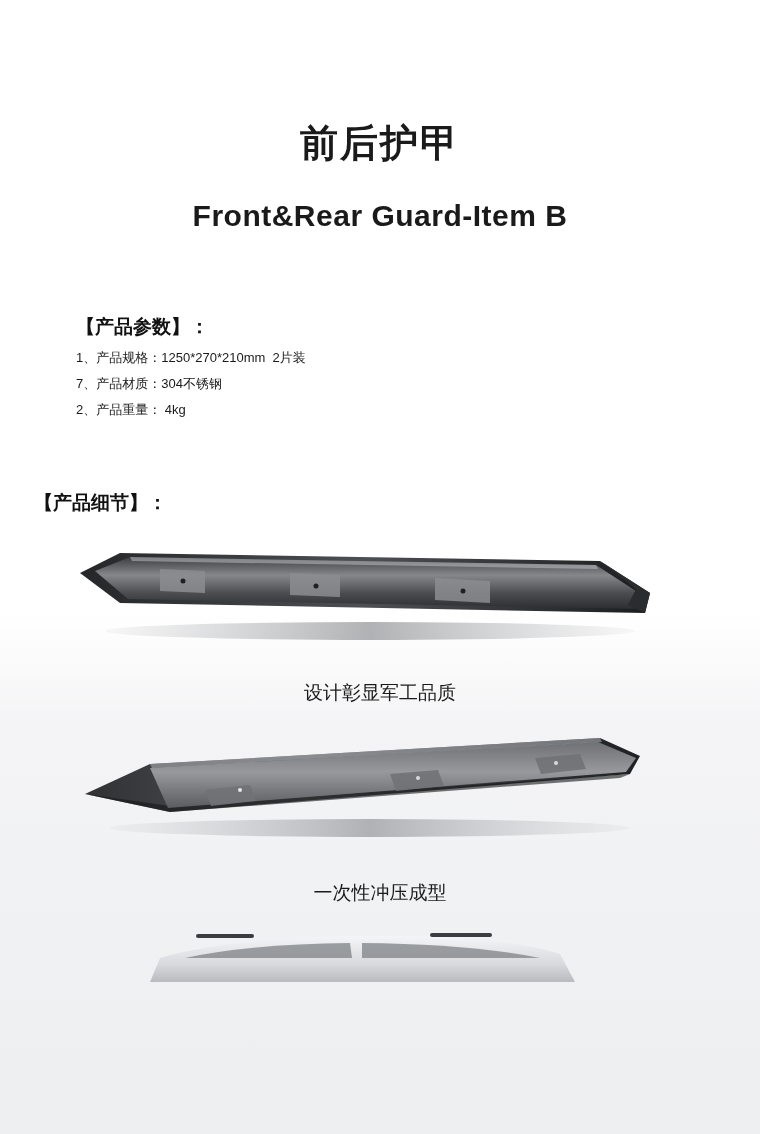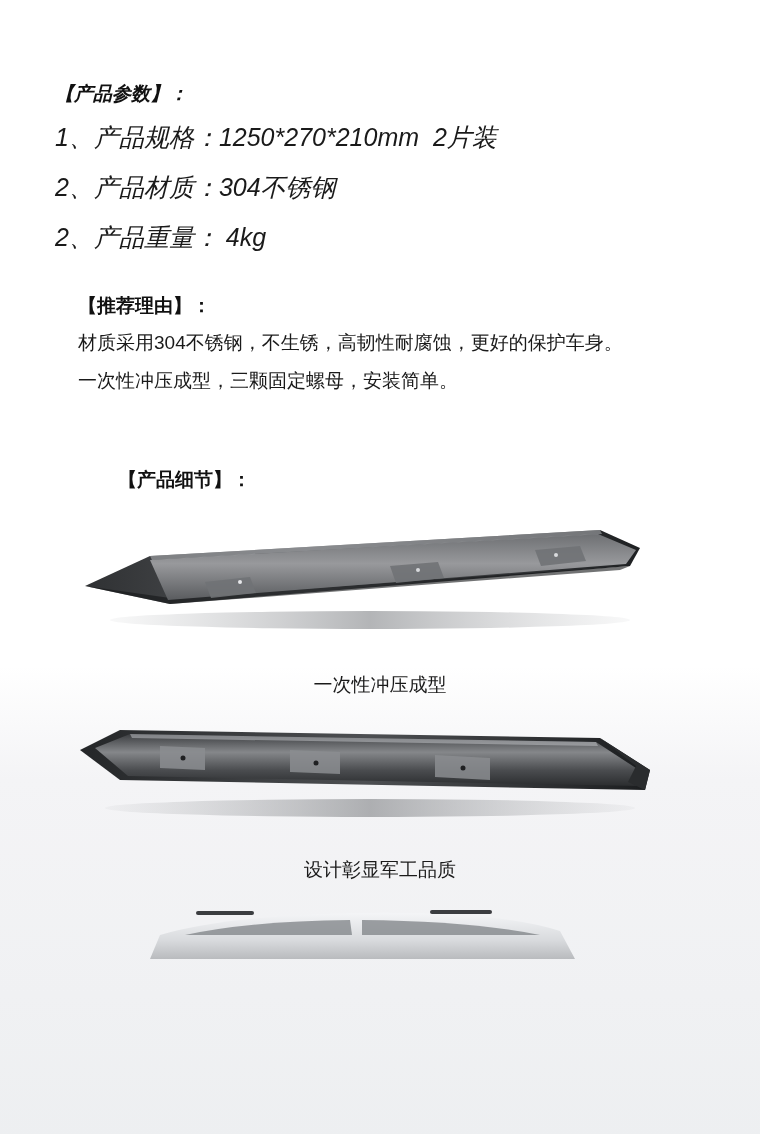--- a/index.html
+++ b/index.html
@@ -37,52 +37,50 @@
     font-size: 30px;
     font-weight: 700;
     color: #1a1a1a;
     margin-top: 32px;
     letter-spacing: 0.5px;
   }
 
   
   .spec-block {
     margin-top: 76px;
-    padding-left: 55px;
+    padding-left: 76px;
     padding-right: 40px;
-    font-style: italic;
   }
   .block-heading {
     font-size: 19px;
     font-weight: 700;
     color: #111111;
     line-height: 1.9;
   }
   .spec-line {
-    font-size: 25px;
+    font-size: 13px;
     color: #1a1a1a;
     line-height: 2.0;
     white-space: pre;
   }
 
   .reason-block {
     margin-top: 26px;
     padding-left: 78px;
     padding-right: 40px;
   }
   .reason-line {
     font-size: 19px;
     color: #1a1a1a;
     line-height: 2.0;
   }
 
   .detail-block {
     margin-top: 62px;
-    padding-left: 92px;
-    margin-left: 26px;
+    padding-left: 34px;
   }
 
   
   .figure {
     width: 100%;
     text-align: center;
     margin-top: 10px;
   }
   .figure-caption {
     font-size: 19px;
@@ -106,37 +104,69 @@
     height: 58px;
     display: block;
     overflow: hidden;
   }
 </style>
 </head>
 <body>
 
 <div class="page">
 
+  <h1 class="title-cn">前后护甲</h1>
+  <h2 class="title-en">Front&amp;Rear Guard-Item B</h2>
 
   <section class="spec-block">
     <div class="block-heading">【产品参数】：</div>
     <div class="spec-line">1、产品规格：1250*270*210mm  2片装</div>
-    <div class="spec-line">2、产品材质：304不锈钢</div>
+    <div class="spec-line">7、产品材质：304不锈钢</div>
     <div class="spec-line">2、产品重量： 4kg</div>
   </section>
 
-  <section class="reason-block">
-    <div class="block-heading">【推荐理由】：</div>
-    <div class="reason-line">材质采用304不锈钢，不生锈，高韧性耐腐蚀，更好的保护车身。</div>
-    <div class="reason-line">一次性冲压成型，三颗固定螺母，安装简单。</div>
-  </section>
 
   <section class="detail-block">
     <div class="block-heading">【产品细节】：</div>
   </section>
+
+  <div class="figure">
+    <svg class="guard-svg-wrap2" viewBox="0 0 760 135">
+      <defs>
+        <linearGradient id="g2" x1="0" y1="0" x2="0" y2="1">
+          <stop offset="0%" stop-color="#3b3d40"></stop>
+          <stop offset="35%" stop-color="#85878a"></stop>
+          <stop offset="70%" stop-color="#4a4c4f"></stop>
+          <stop offset="100%" stop-color="#2b2d2f"></stop>
+        </linearGradient>
+        <linearGradient id="g2top" x1="0" y1="0" x2="1" y2="0">
+          <stop offset="0%" stop-color="#242628"></stop>
+          <stop offset="50%" stop-color="#4d4f52"></stop>
+          <stop offset="100%" stop-color="#1b1d1f"></stop>
+        </linearGradient>
+        <linearGradient id="shadow2" x1="0" y1="0" x2="1" y2="0">
+          <stop offset="0%" stop-color="#a9abae" stop-opacity="0.08"></stop>
+          <stop offset="50%" stop-color="#8f9194" stop-opacity="0.7"></stop>
+          <stop offset="100%" stop-color="#a9abae" stop-opacity="0.08"></stop>
+        </linearGradient>
+      </defs>
+      <ellipse cx="370" cy="100" rx="265" ry="9" fill="url(#shadow2)"></ellipse>
+      <path d="M80 42 L120 22 L600 30 L650 62 L645 82 L120 72 Z" fill="url(#g2top)"></path>
+      <path d="M95 40 L130 26 L596 34 L642 64 L638 78 L128 68 Z" fill="url(#g2)"></path>
+      <path d="M160 38 L205 40 L205 62 L160 60 Z" fill="#8b8d90" opacity="0.85"></path>
+      <path d="M290 42 L340 44 L340 66 L290 64 Z" fill="#8b8d90" opacity="0.85"></path>
+      <path d="M435 47 L490 50 L490 72 L435 69 Z" fill="#8b8d90" opacity="0.85"></path>
+      <circle cx="183" cy="50" r="2.5" fill="#1f2022"></circle>
+      <circle cx="316" cy="55" r="2.5" fill="#1f2022"></circle>
+      <circle cx="463" cy="60" r="2.5" fill="#1f2022"></circle>
+      <path d="M130 26 L596 34 L598 38 L132 30 Z" fill="#c6c8cb" opacity="0.5"></path>
+      <path d="M600 30 L650 62 L645 82 L628 74 L636 58 Z" fill="#2a2c2e"></path>
+    </svg>
+    <div class="figure-caption">设计彰显军工品质</div>
+  </div>
 
   <div class="figure">
     <svg class="guard-svg-wrap" viewBox="0 0 760 150">
       <defs>
         <linearGradient id="g1" x1="0" y1="0" x2="0" y2="1">
           <stop offset="0%" stop-color="#6e7073"></stop>
           <stop offset="45%" stop-color="#98999c"></stop>
           <stop offset="100%" stop-color="#5a5c5f"></stop>
         </linearGradient>
         <linearGradient id="g1top" x1="0" y1="0" x2="1" y2="0">
@@ -158,55 +188,20 @@
       <path d="M390 58 L438 54 L444 70 L396 75 Z" fill="#707276" opacity="0.9"></path>
       <path d="M535 42 L580 38 L586 53 L541 58 Z" fill="#707276" opacity="0.9"></path>
       <circle cx="240" cy="74" r="2" fill="#e7e8ea"></circle>
       <circle cx="418" cy="62" r="2" fill="#d9dadd"></circle>
       <circle cx="556" cy="47" r="2" fill="#d9dadd"></circle>
       <path d="M150 48 L600 22 L602 26 L152 52 Z" fill="#b6b8bb" opacity="0.55"></path>
     </svg>
     <div class="figure-caption">一次性冲压成型</div>
   </div>
 
-  <div class="figure">
-    <svg class="guard-svg-wrap2" viewBox="0 0 760 135">
-      <defs>
-        <linearGradient id="g2" x1="0" y1="0" x2="0" y2="1">
-          <stop offset="0%" stop-color="#3b3d40"></stop>
-          <stop offset="35%" stop-color="#85878a"></stop>
-          <stop offset="70%" stop-color="#4a4c4f"></stop>
-          <stop offset="100%" stop-color="#2b2d2f"></stop>
-        </linearGradient>
-        <linearGradient id="g2top" x1="0" y1="0" x2="1" y2="0">
-          <stop offset="0%" stop-color="#242628"></stop>
-          <stop offset="50%" stop-color="#4d4f52"></stop>
-          <stop offset="100%" stop-color="#1b1d1f"></stop>
-        </linearGradient>
-        <linearGradient id="shadow2" x1="0" y1="0" x2="1" y2="0">
-          <stop offset="0%" stop-color="#a9abae" stop-opacity="0.08"></stop>
-          <stop offset="50%" stop-color="#8f9194" stop-opacity="0.7"></stop>
-          <stop offset="100%" stop-color="#a9abae" stop-opacity="0.08"></stop>
-        </linearGradient>
-      </defs>
-      <ellipse cx="370" cy="100" rx="265" ry="9" fill="url(#shadow2)"></ellipse>
-      <path d="M80 42 L120 22 L600 30 L650 62 L645 82 L120 72 Z" fill="url(#g2top)"></path>
-      <path d="M95 40 L130 26 L596 34 L642 64 L638 78 L128 68 Z" fill="url(#g2)"></path>
-      <path d="M160 38 L205 40 L205 62 L160 60 Z" fill="#8b8d90" opacity="0.85"></path>
-      <path d="M290 42 L340 44 L340 66 L290 64 Z" fill="#8b8d90" opacity="0.85"></path>
-      <path d="M435 47 L490 50 L490 72 L435 69 Z" fill="#8b8d90" opacity="0.85"></path>
-      <circle cx="183" cy="50" r="2.5" fill="#1f2022"></circle>
-      <circle cx="316" cy="55" r="2.5" fill="#1f2022"></circle>
-      <circle cx="463" cy="60" r="2.5" fill="#1f2022"></circle>
-      <path d="M130 26 L596 34 L598 38 L132 30 Z" fill="#c6c8cb" opacity="0.5"></path>
-      <path d="M600 30 L650 62 L645 82 L628 74 L636 58 Z" fill="#2a2c2e"></path>
-    </svg>
-    <div class="figure-caption">设计彰显军工品质</div>
-  </div>
-
   <div class="figure" style="margin-top:18px;">
     <svg class="car-wrap" viewBox="0 0 760 58">
       <defs>
         <linearGradient id="body" x1="0" y1="0" x2="0" y2="1">
           <stop offset="0%" stop-color="#f4f5f7"></stop>
           <stop offset="60%" stop-color="#d8dadd"></stop>
           <stop offset="100%" stop-color="#b9bbbe"></stop>
         </linearGradient>
       </defs>
       <path d="M150 58 L160 34 Q230 14 360 12 Q500 10 560 30 L575 58 Z" fill="url(#body)"></path>

